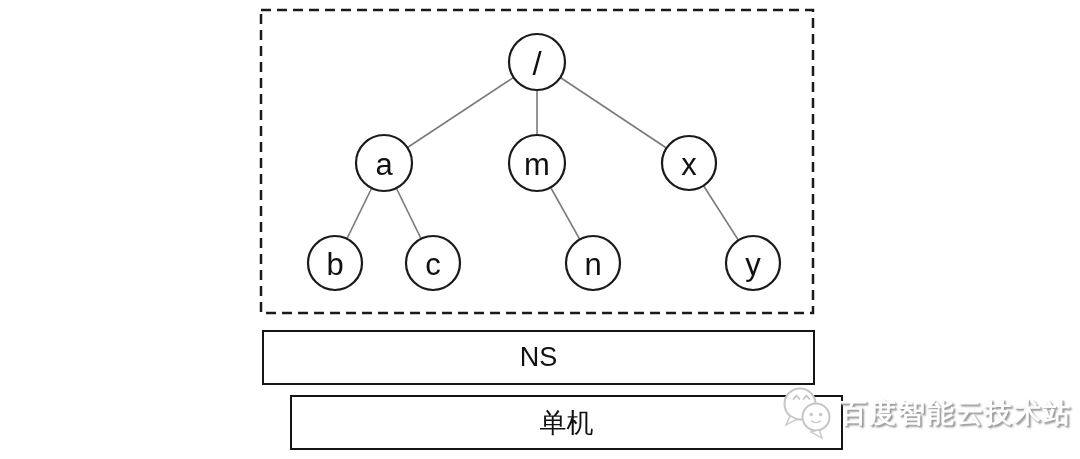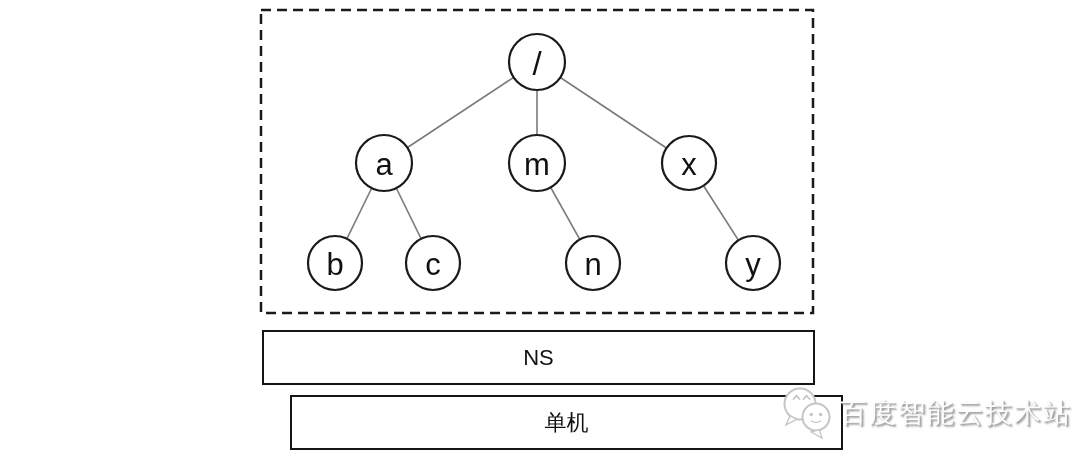--- a/index.html
+++ b/index.html
@@ -23,38 +23,38 @@
   .layer-box {
     position: absolute;
     left: 262px;
     width: 553px;
     height: 55px;
     border: 2.5px solid #151515;
     background: #ffffff;
     display: flex;
     align-items: center;
     justify-content: center;
-    font-size: 22px;
+    font-size: 27px;
     color: #111111;
   }
   .layer-box.ns { top: 330px; }
   .layer-box.host { top: 395px; margin-left: 28px; }
   .watermark {
     position: absolute;
     left: 778px;
     top: 385px;
     height: 56px;
     display: flex;
     align-items: center;
     z-index: 5;
   }
   .watermark-icon { flex: 0 0 auto; }
   .watermark-text {
     font-size: 27px;
-    font-weight: normal;
+    font-weight: bold;
     letter-spacing: 2px;
     white-space: nowrap;
     color: #fdfdfd;
     text-shadow: 2px 2px 2px #9b9b9b, 1px 1px 1px #b5b5b5;
     margin-left: 4px;
   }
 </style>
 </head>
 <body>
 

